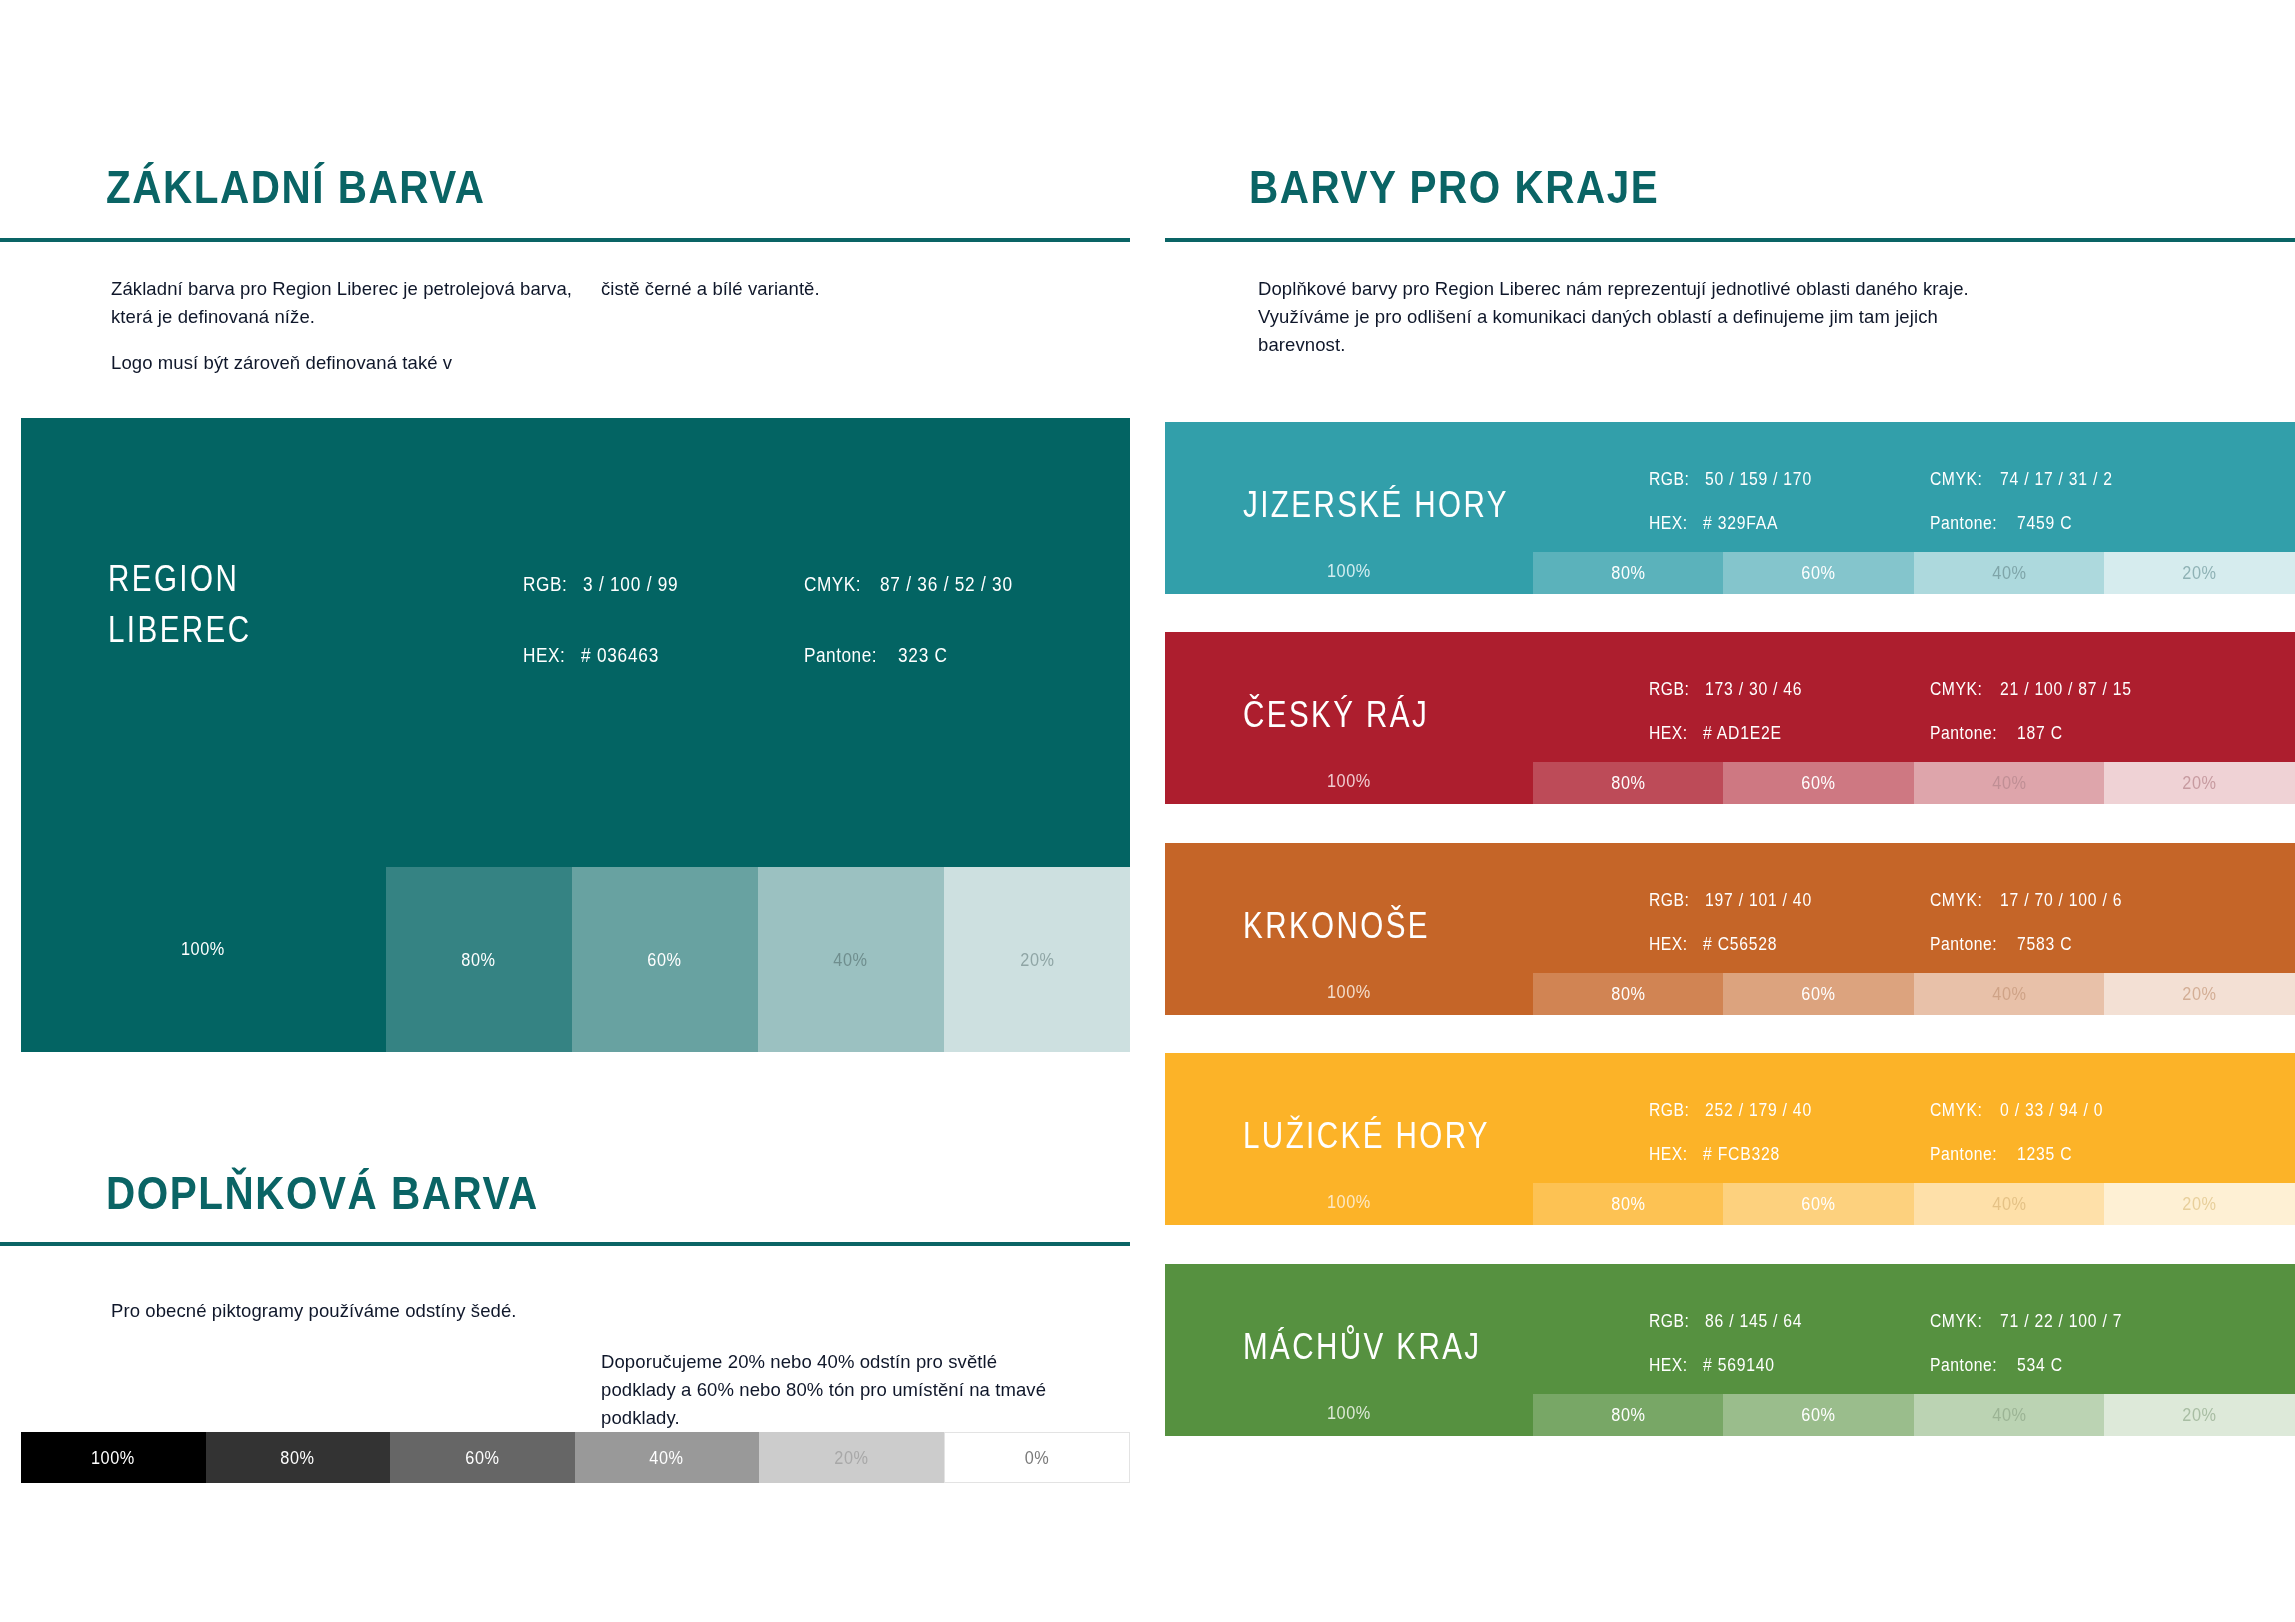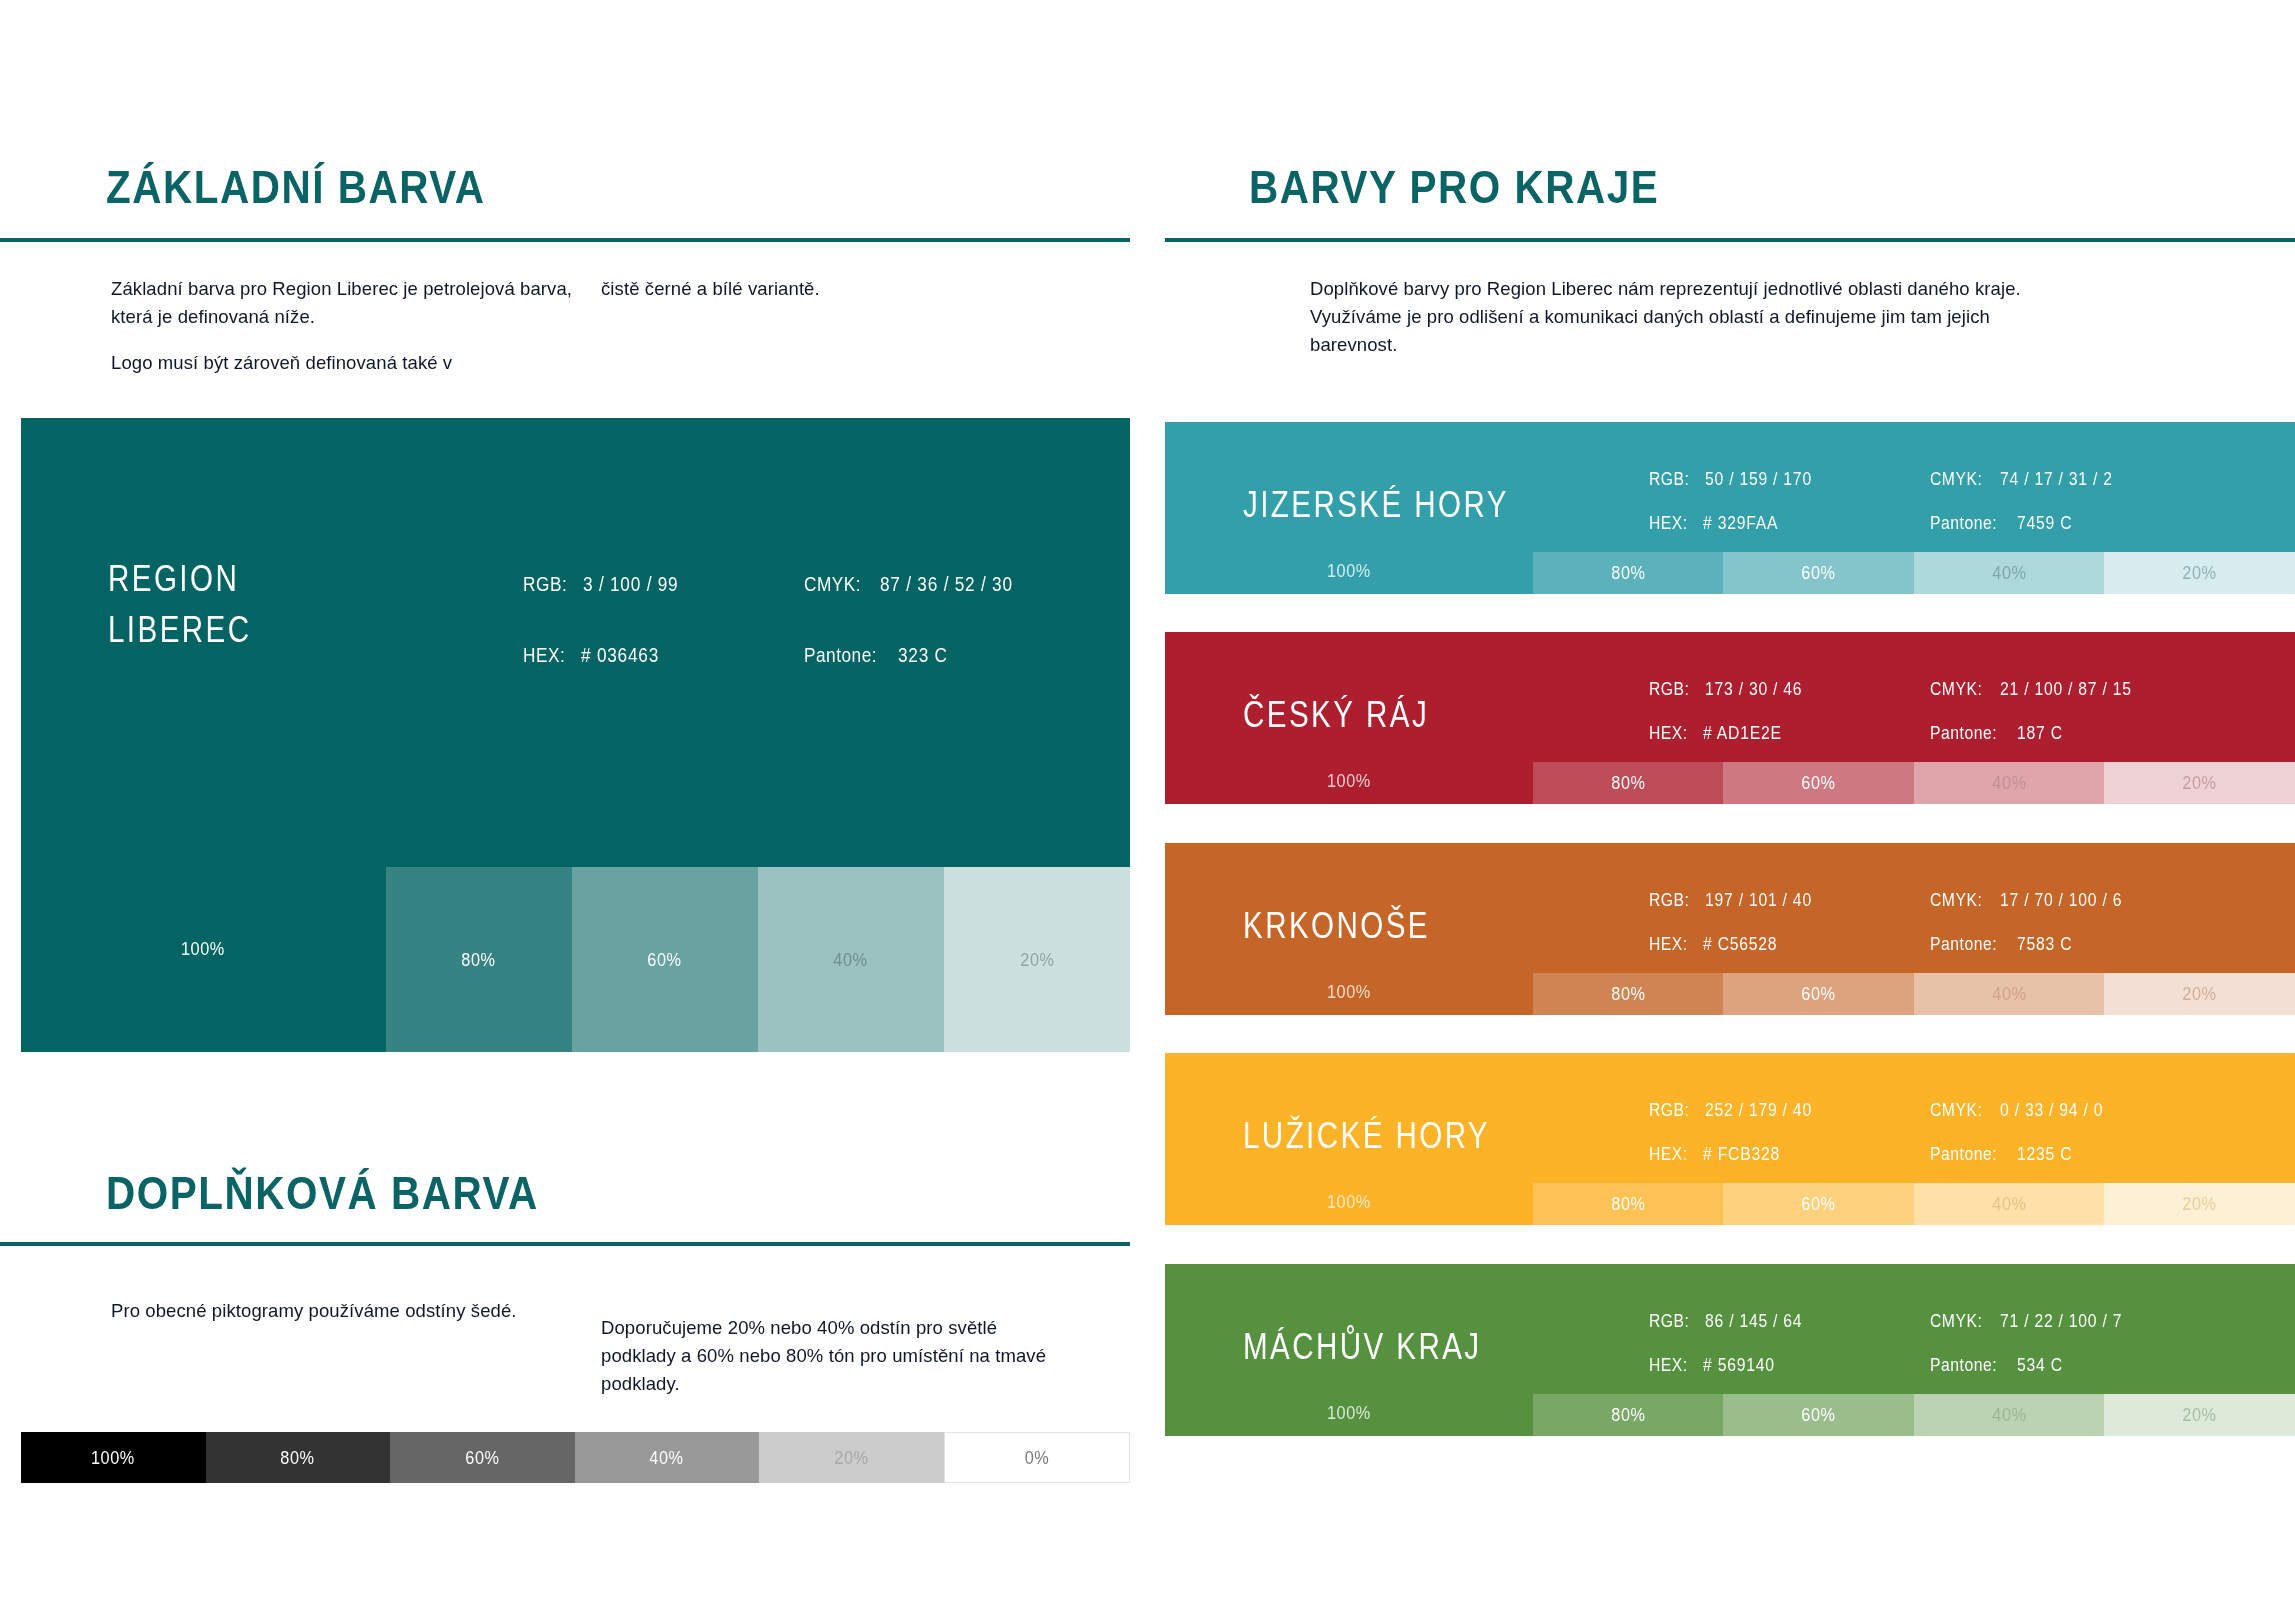--- a/index.html
+++ b/index.html
@@ -251,21 +251,21 @@
 </div>
 
 <div class="abs section-title" style="left:106px; top:1169px;">DOPLŇKOVÁ BARVA</div>
 
 <div class="abs rule" style="left:0px; top:1242px; width:1130px;"></div>
 
 <div class="abs body-copy" style="left:111px; top:1297px; width:472px;">
   <p>Pro obecné piktogramy používáme odstíny šedé.</p>
 </div>
 
-<div class="abs body-copy" style="left:601px; top:1314px; width:472px;">
+<div class="abs body-copy" style="left:601px; top:1348px; width:472px;">
   <p>Doporučujeme 20% nebo 40% odstín pro světlé podklady a 60% nebo 80% tón pro umístění na tmavé podklady.</p>
 </div>
 
 <div class="abs" id="grey-strip">
     <div class="grey-cell" style="background: rgb(0, 0, 0);">
       <span class="grey-label" style="color: rgb(255, 255, 255);">100%</span>
     </div>
     <div class="grey-cell" style="background: rgb(51, 51, 51);">
       <span class="grey-label" style="color: rgb(255, 255, 255);">80%</span>
     </div>
@@ -280,21 +280,21 @@
     </div>
     <div class="grey-cell" style="background: rgb(255, 255, 255); border: 0.6px solid rgb(227, 227, 227);">
       <span class="grey-label" style="color: rgb(122, 122, 122);">0%</span>
     </div>
   </div>
 
 <div class="abs section-title" style="left:1249px; top:163px;">BARVY PRO KRAJE</div>
 
 <div class="abs rule" style="left:1165px; top:238px; width:1130px;"></div>
 
-<div class="abs body-copy" style="left:1310px; top:275px; width:741px;">
+<div class="abs body-copy" style="left:1258px; top:275px; width:741px;">
   <p>Doplňkové barvy pro Region Liberec nám reprezentují jednotlivé oblasti daného kraje.  Využíváme je pro odlišení a komunikaci daných oblastí a definujeme jim tam jejich barevnost.</p>
 </div>
 
 <div id="region-cards">
     <div class="region-card" style="top: 422px; background: rgb(50, 159, 170);">
       <div class="region-name">JIZERSKÉ HORY</div>
       <div class="region-specs">
         <div class="spec-row">
           <div class="spec-cell">
             <span class="spec-label">RGB:</span>

